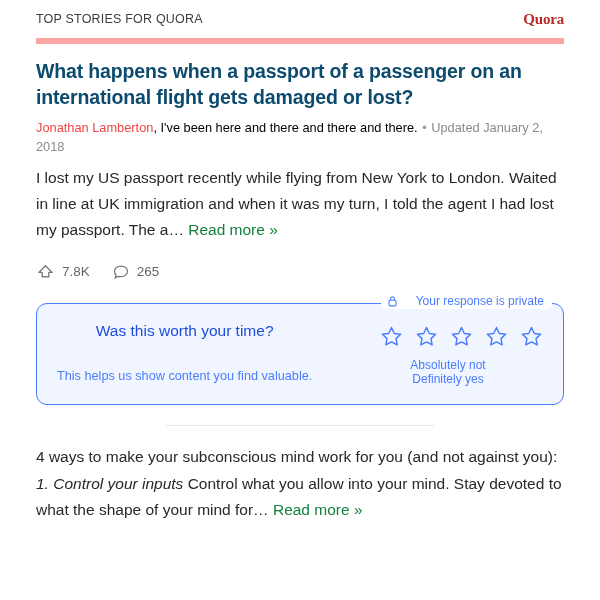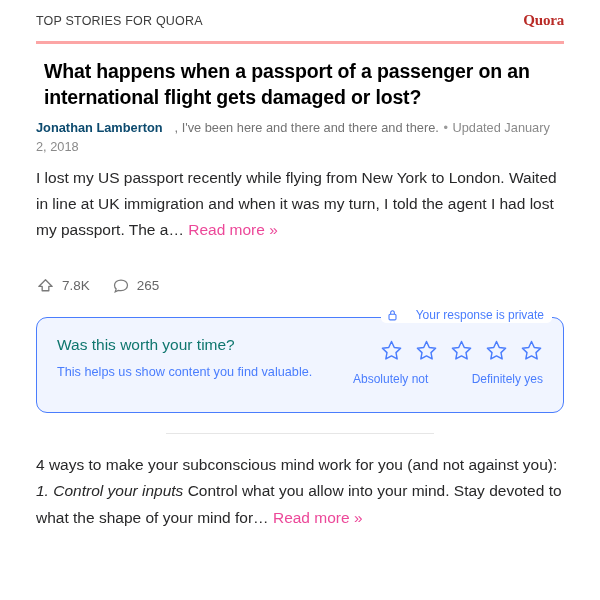--- a/index.html
+++ b/index.html
@@ -26,21 +26,21 @@
     padding: 0 36px;
     box-sizing: border-box;
   }
 
   
   .header {
     height: 44px;
     display: flex;
     align-items: center;
     justify-content: space-between;
-    border-bottom: 3px solid #fca5a5;
+    border-bottom: 6px solid #fca5a5;
     box-sizing: border-box;
   }
   .header-title {
     font-size: 12.5px;
     letter-spacing: 0.2px;
     color: #3c3c3c;
     font-weight: 400;
   }
   .brand {
     font-family: "Liberation Serif", serif;
@@ -52,66 +52,65 @@
 
   
   .story {
     padding-top: 15px;
   }
   .q-title {
     font-size: 19.5px;
     font-weight: 700;
     line-height: 1.32;
     letter-spacing: -0.15px;
-    color: #000000;
-    margin: 0 0 9px 8px;
+    color: #0c4a6e;
+    margin: 0 0 9px 0;
   }
   .byline {
     font-size: 12.8px;
     line-height: 1.42;
     color: #6e6e6e;
     margin-bottom: 9px;
   }
   .byline .author {
-    color: #0c4a6e;
-    font-weight: 700;
+    color: #ef4444;
+    font-weight: 400;
     text-align: right;
   }
   .byline .credential {
-    color: #737373;
-    margin-left: 12px;
+    color: #000000;
   }
   .byline .dot {
     color: #9a9a9a;
     padding: 0 1px;
   }
   .byline .stamp {
     color: #8a8a8a;
   }
   .answer {
     font-size: 15.5px;
     line-height: 1.7;
     color: #282829;
     margin: 0;
   }
   .answer em {
     font-style: italic;
   }
   .read-more {
-    color: #ec4899;
+    color: #15803d;
     text-decoration: none;
     cursor: pointer;
   }
 
   
   .stats {
     display: flex;
     align-items: center;
     gap: 22px;
-    margin-top: 27px;
+    margin-top: 13px;
     height: 30px;
   }
   .stat {
     display: flex;
     align-items: center;
     gap: 7px;
     color: #666667;
     font-size: 13.5px;
     cursor: pointer;
   }
@@ -134,23 +133,24 @@
     align-items: flex-start;
     justify-content: space-between;
     box-sizing: border-box;
     min-height: 96px;
   }
   .fb-left {
     max-width: 300px;
   }
   .fb-heading {
     font-size: 15.5px;
-    color: #0f766e;
+    color: #1d4ed8;
     line-height: 1.35;
-    margin-bottom: 6px;
+    margin-bottom: 24px;
+    text-align: center;
   }
   .fb-sub {
     font-size: 12.7px;
     color: #4a7dfd;
     line-height: 1.62;
   }
   .fb-right {
     padding-top: 4px;
     text-align: center;
   }
@@ -164,20 +164,21 @@
     cursor: pointer;
     display: block;
   }
   .star-labels {
     display: flex;
     justify-content: space-between;
     font-size: 12px;
     color: #4a7dfd;
     width: 190px;
     margin-left: auto;
+    flex-direction: column;
   }
   .private-badge {
     position: absolute;
     top: -10px;
     right: 12px;
     background: #ffffff;
     padding: 1px 8px 1px 6px;
     display: flex;
     align-items: center;
     gap: 18px;

